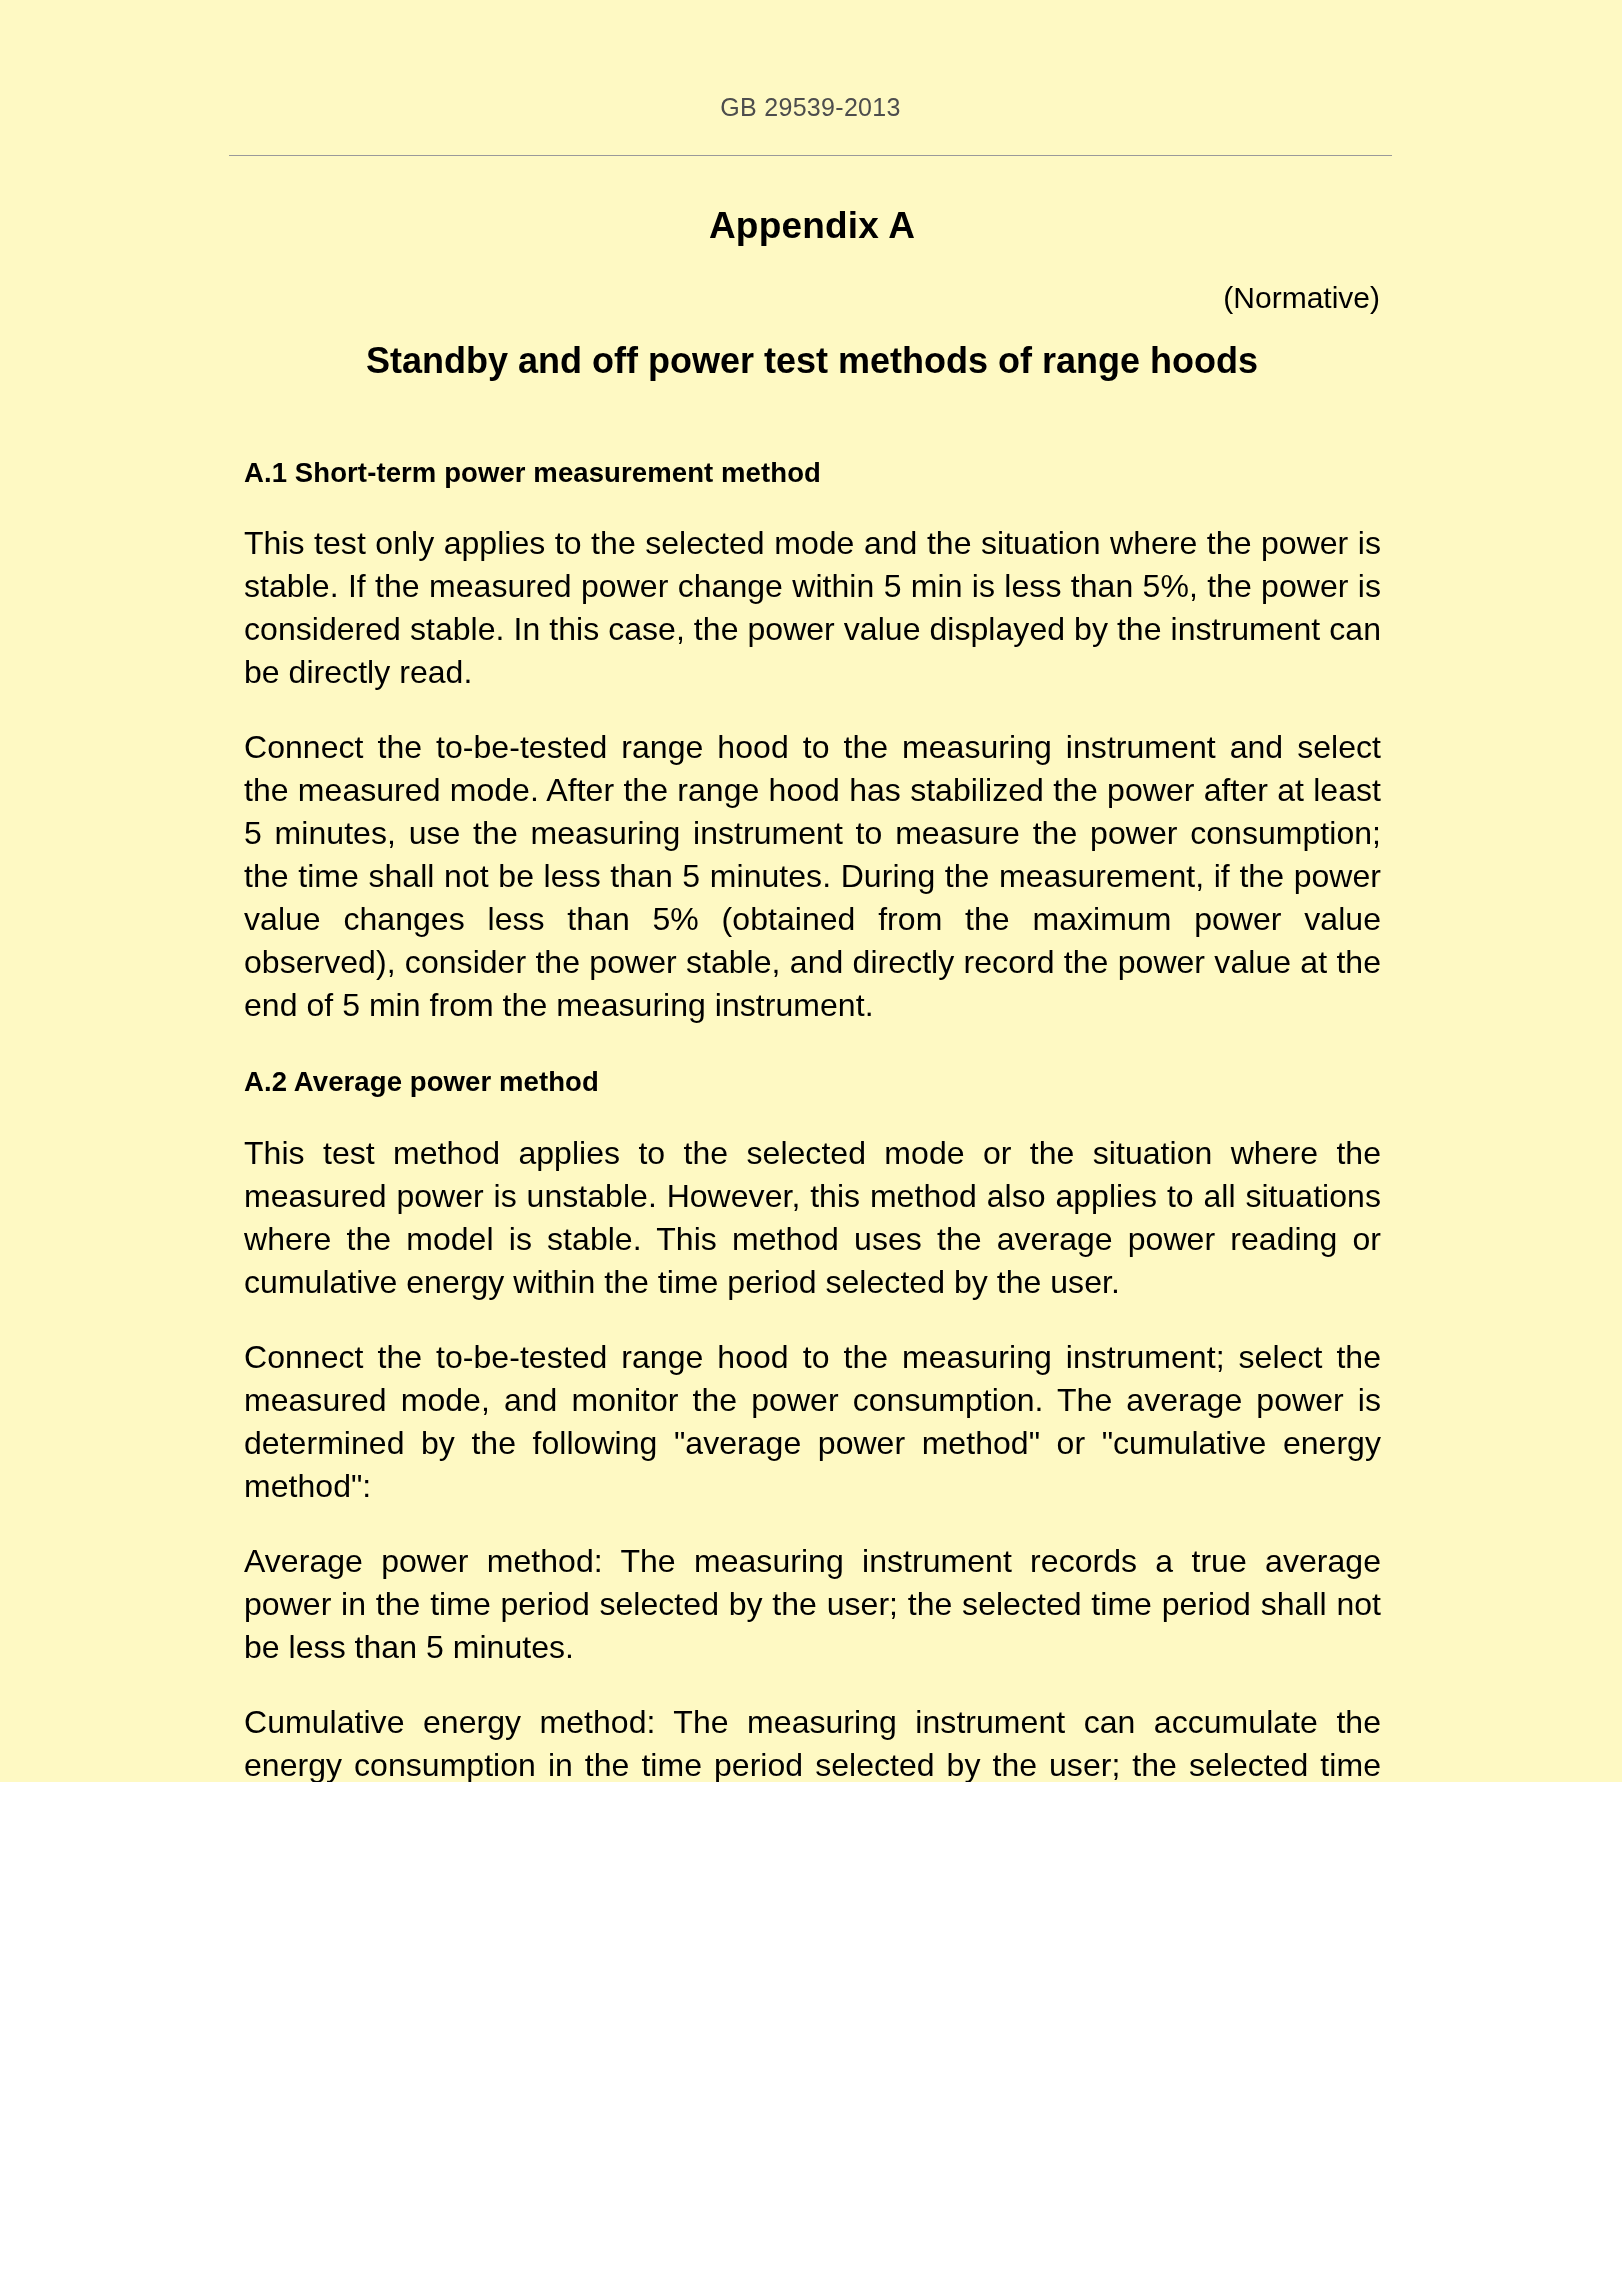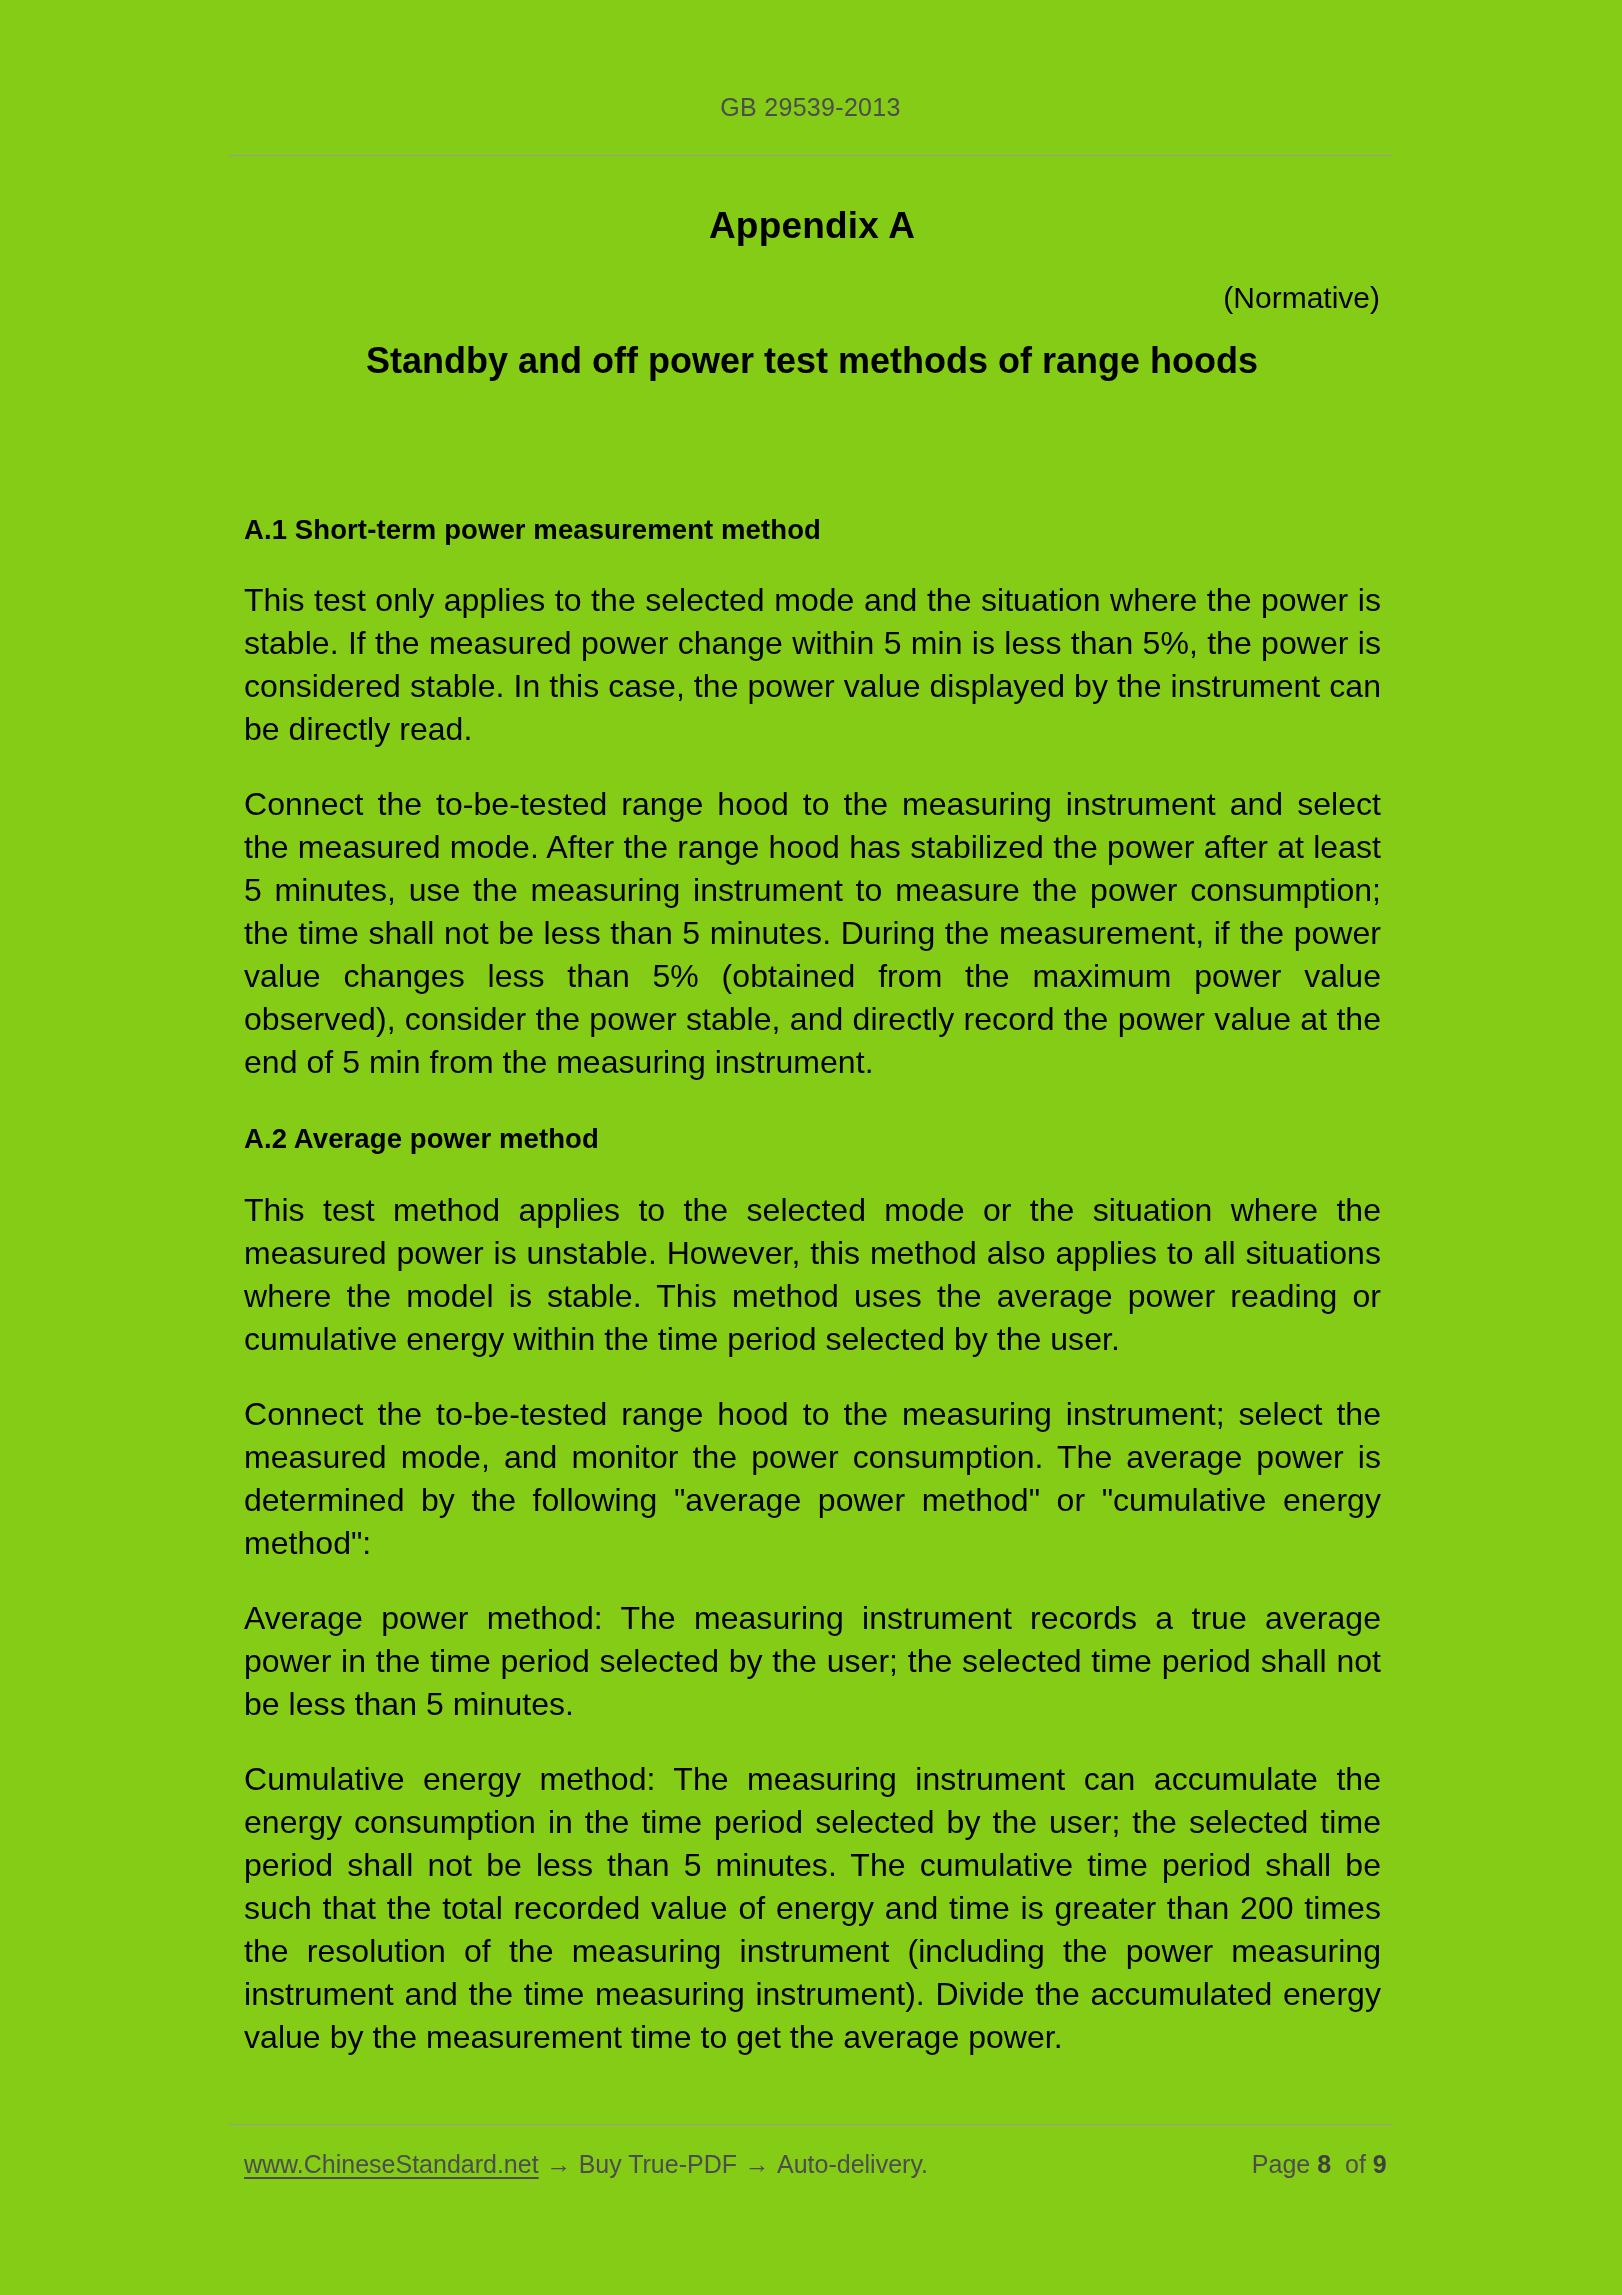--- a/index.html
+++ b/index.html
@@ -7,22 +7,22 @@
     padding: 0;
     background: #ffffff;
   }
   body {
     font-family: "Liberation Sans", sans-serif;
     color: #000000;
   }
   .page {
     position: relative;
     width: 1623px;
-    height: 2295px;
-    background: #84cc16;
+    height: 1782px;
+    background: #fef9c3;
     box-sizing: border-box;
     overflow: hidden;
   }
 
   
   .doc-header {
     position: absolute;
     left: 229px;
     top: 93px;
     width: 1163px;
@@ -67,21 +67,21 @@
     font-size: 36px;
     font-weight: bold;
     margin-top: 23px;
     line-height: 1.2;
   }
 
   
   .content {
     position: absolute;
     left: 244px;
-    top: 513px;
+    top: 456px;
     width: 1137px;
   }
   h2.section-heading {
     font-size: 27.5px;
     font-weight: bold;
     margin: 0;
     padding: 0;
     line-height: 1.25;
     letter-spacing: 0.1px;
   }

